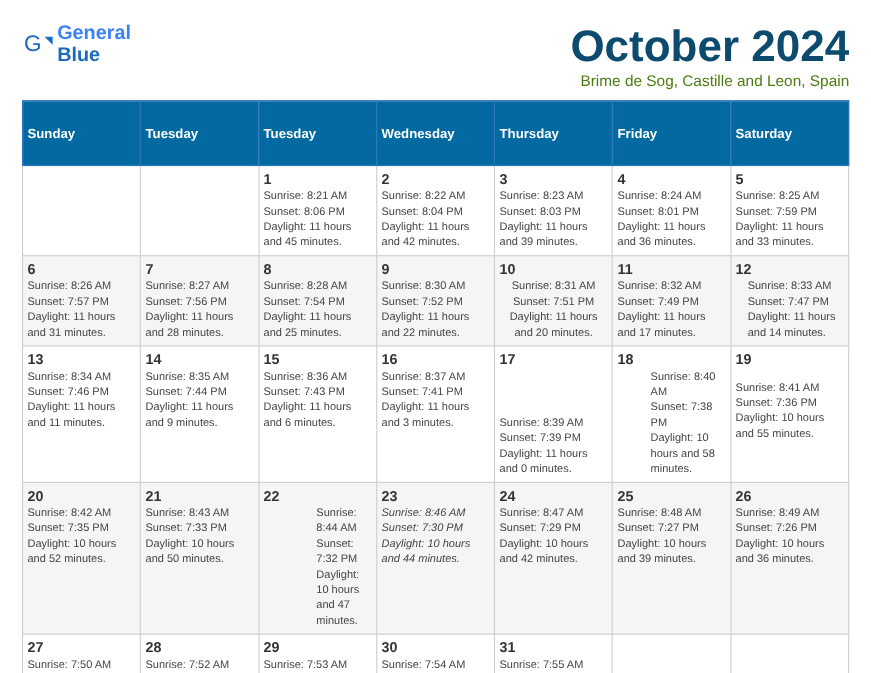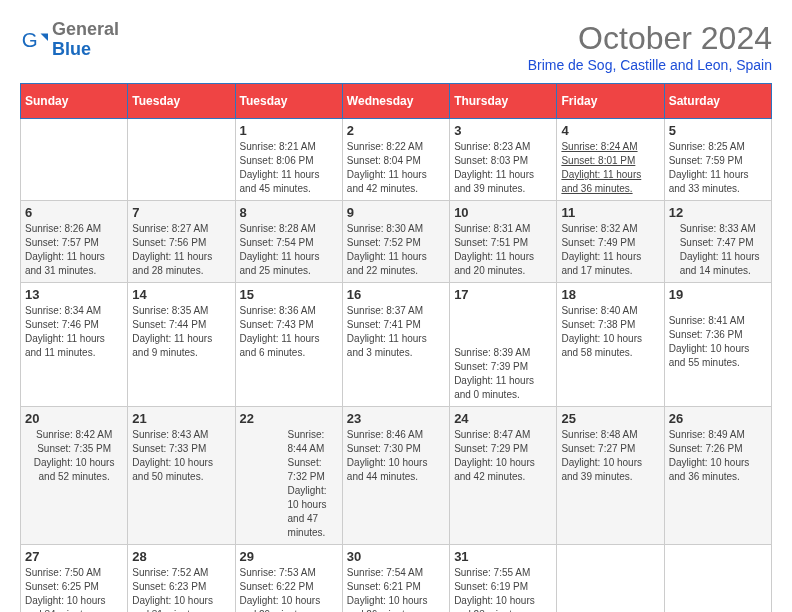--- a/index.html
+++ b/index.html
@@ -20,48 +20,48 @@
       display: flex;
       align-items: center;
     }
     .logo-text {
       display: flex;
       flex-direction: column;
       font-size: 18px;
       font-weight: bold;
       line-height: 1.1;
     }
-    .logo-general { color: #737373; }
+    .logo-general { color: #3b82f6; }
     .logo-blue { color: #1a6abf; }
     .logo-icon {
       width: 28px;
       height: 28px;
       margin-right: 4px;
     }
     .title-area {
       text-align: right;
     }
     .month-title {
-      font-size: 32px;
-      font-weight: normal;
-      color: #737373;
+      font-size: 40px;
+      font-weight: bold;
+      color: #0c4a6e;
     }
     .location-subtitle {
       font-size: 14px;
-      color: #1d4ed8;
+      color: #4d7c0f;
     }
     .calendar {
       width: 100%;
       border-collapse: collapse;
       font-size: 11px;
     }
     .calendar th {
-      background-color: #ef4444;
+      background-color: #0369a1;
       color: #fff;
-      padding: 10px 4px;
+      padding: 22px 4px;
       text-align: left;
       font-size: 12px;
       border: 1px solid #2e74c0;
     }
     .calendar td {
       vertical-align: top;
       border: 1px solid #ccc;
       padding: 4px;
       width: calc(100% / 7);
       min-height: 80px;
@@ -131,21 +131,21 @@
 Daylight: 11 hours and 42 minutes.</div>
         </td>
         <td>
           <div class="day-number">3</div>
           <div class="day-detail" style="white-space: pre-line;">Sunrise: 8:23 AM
 Sunset: 8:03 PM
 Daylight: 11 hours and 39 minutes.</div>
         </td>
         <td>
           <div class="day-number">4</div>
-          <div class="day-detail" style="white-space: pre-line; text-decoration: underline;">Sunrise: 8:24 AM
+          <div class="day-detail" style="white-space: pre-line;">Sunrise: 8:24 AM
 Sunset: 8:01 PM
 Daylight: 11 hours and 36 minutes.</div>
         </td>
         <td>
           <div class="day-number">5</div>
           <div class="day-detail" style="white-space: pre-line;">Sunrise: 8:25 AM
 Sunset: 7:59 PM
 Daylight: 11 hours and 33 minutes.</div>
         </td>
       </tr>
@@ -169,21 +169,21 @@
 Daylight: 11 hours and 25 minutes.</div>
         </td>
         <td class="alt-row">
           <div class="day-number">9</div>
           <div class="day-detail" style="white-space: pre-line;">Sunrise: 8:30 AM
 Sunset: 7:52 PM
 Daylight: 11 hours and 22 minutes.</div>
         </td>
         <td class="alt-row">
           <div class="day-number">10</div>
-          <div class="day-detail" style="white-space: pre-line;">Sunrise: 8:31 AM
+          <div class="day-detail" style="white-space: pre-line; text-align: center;">Sunrise: 8:31 AM
 Sunset: 7:51 PM
 Daylight: 11 hours and 20 minutes.</div>
         </td>
         <td class="alt-row">
           <div class="day-number">11</div>
           <div class="day-detail" style="white-space: pre-line;">Sunrise: 8:32 AM
 Sunset: 7:49 PM
 Daylight: 11 hours and 17 minutes.</div>
         </td>
         <td class="alt-row">
@@ -219,53 +219,53 @@
 Daylight: 11 hours and 3 minutes.</div>
         </td>
         <td>
           <div class="day-number">17</div>
           <div class="day-detail" style="white-space: pre-line; margin-top: 44px;">Sunrise: 8:39 AM
 Sunset: 7:39 PM
 Daylight: 11 hours and 0 minutes.</div>
         </td>
         <td>
           <div class="day-number">18</div>
-          <div class="day-detail" style="white-space: pre-line;">Sunrise: 8:40 AM
+          <div class="day-detail" style="white-space: pre-line; margin-left: 30px;">Sunrise: 8:40 AM
 Sunset: 7:38 PM
 Daylight: 10 hours and 58 minutes.</div>
         </td>
         <td>
           <div class="day-number">19</div>
           <div class="day-detail" style="white-space: pre-line; margin-top: 12px;">Sunrise: 8:41 AM
 Sunset: 7:36 PM
 Daylight: 10 hours and 55 minutes.</div>
         </td>
       </tr>
       <tr>
         <td class="alt-row">
           <div class="day-number">20</div>
-          <div class="day-detail" style="white-space: pre-line; text-align: center;">Sunrise: 8:42 AM
+          <div class="day-detail" style="white-space: pre-line;">Sunrise: 8:42 AM
 Sunset: 7:35 PM
 Daylight: 10 hours and 52 minutes.</div>
         </td>
         <td class="alt-row">
           <div class="day-number">21</div>
           <div class="day-detail" style="white-space: pre-line;">Sunrise: 8:43 AM
 Sunset: 7:33 PM
 Daylight: 10 hours and 50 minutes.</div>
         </td>
         <td class="alt-row">
           <div class="day-number">22</div>
           <div class="day-detail" style="white-space: pre-line; margin-left: 48px;">Sunrise: 8:44 AM
 Sunset: 7:32 PM
 Daylight: 10 hours and 47 minutes.</div>
         </td>
         <td class="alt-row">
           <div class="day-number">23</div>
-          <div class="day-detail" style="white-space: pre-line;">Sunrise: 8:46 AM
+          <div class="day-detail" style="white-space: pre-line; font-style: italic;">Sunrise: 8:46 AM
 Sunset: 7:30 PM
 Daylight: 10 hours and 44 minutes.</div>
         </td>
         <td class="alt-row">
           <div class="day-number">24</div>
           <div class="day-detail" style="white-space: pre-line;">Sunrise: 8:47 AM
 Sunset: 7:29 PM
 Daylight: 10 hours and 42 minutes.</div>
         </td>
         <td class="alt-row">

